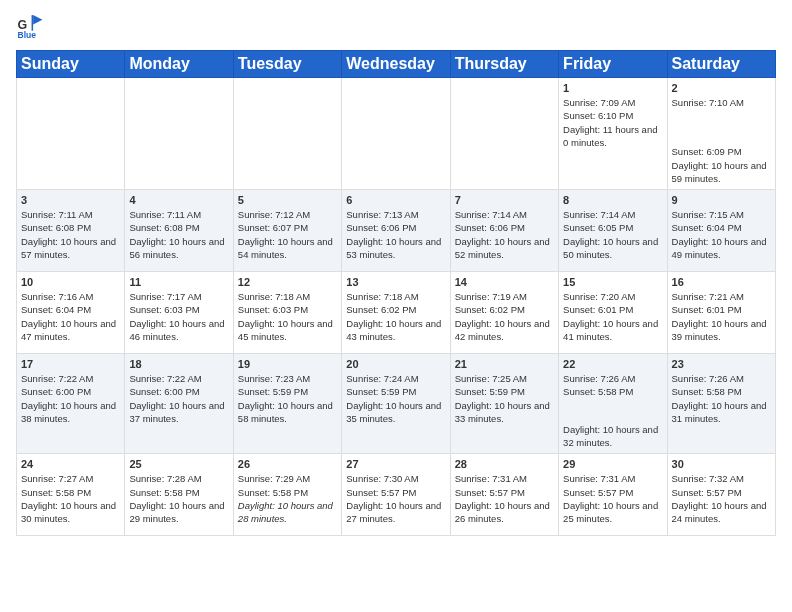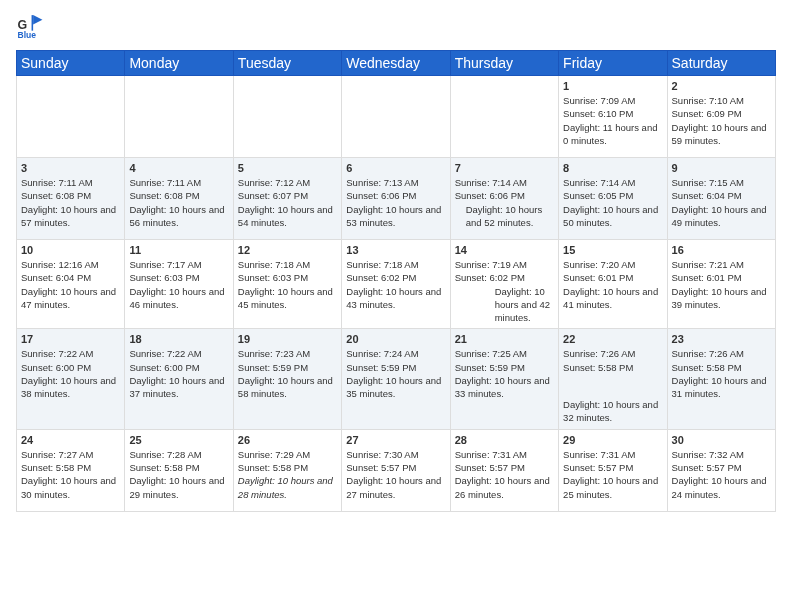--- a/index.html
+++ b/index.html
@@ -57,22 +57,22 @@
       color: #555;
     }
     table {
       width: 100%;
       border-collapse: collapse;
       table-layout: fixed;
     }
     thead th {
       background: #2266cc;
       color: #fff;
-      font-size: 14px;
-      font-weight: normal;
+      font-size: 16px;
+      font-weight: bold;
       padding: 4px 4px;
       text-align: left;
       border: 1px solid #1a55bb;
     }
     tbody td {
       vertical-align: top;
       font-size: 9.5px;
       color: #333;
       padding: 4px 4px 4px 4px;
       border: 1px solid #ddd;
@@ -142,21 +142,21 @@
           <td class="empty-cell"></td>
           <td>
             <span class="day-num">1</span>
             <span style="display: block; line-height: 1.4;">Sunrise: 7:09 AM</span>
             <span style="display: block; line-height: 1.4;">Sunset: 6:10 PM</span>
             <span style="display: block; line-height: 1.4;">Daylight: 11 hours and 0 minutes.</span>
           </td>
           <td>
             <span class="day-num">2</span>
             <span style="display: block; line-height: 1.4;">Sunrise: 7:10 AM</span>
-            <span style="display: block; line-height: 1.4;">Sunset: 6:09 PM</span>
+            <span style="display: block; line-height: 1.4; margin-top: 36px;">Sunset: 6:09 PM</span>
             <span style="display: block; line-height: 1.4;">Daylight: 10 hours and 59 minutes.</span>
           </td>
         </tr>
         <tr>
           <td>
             <span class="day-num">3</span>
             <span style="display: block; line-height: 1.4;">Sunrise: 7:11 AM</span>
             <span style="display: block; line-height: 1.4;">Sunset: 6:08 PM</span>
             <span style="display: block; line-height: 1.4;">Daylight: 10 hours and 57 minutes.</span>
           </td>
@@ -175,39 +175,39 @@
           <td>
             <span class="day-num">6</span>
             <span style="display: block; line-height: 1.4;">Sunrise: 7:13 AM</span>
             <span style="display: block; line-height: 1.4;">Sunset: 6:06 PM</span>
             <span style="display: block; line-height: 1.4;">Daylight: 10 hours and 53 minutes.</span>
           </td>
           <td>
             <span class="day-num">7</span>
             <span style="display: block; line-height: 1.4;">Sunrise: 7:14 AM</span>
             <span style="display: block; line-height: 1.4;">Sunset: 6:06 PM</span>
-            <span style="display: block; line-height: 1.4; margin-left: 11px;">Daylight: 10 hours and 52 minutes.</span>
+            <span style="display: block; line-height: 1.4;">Daylight: 10 hours and 52 minutes.</span>
           </td>
           <td>
             <span class="day-num">8</span>
             <span style="display: block; line-height: 1.4;">Sunrise: 7:14 AM</span>
             <span style="display: block; line-height: 1.4;">Sunset: 6:05 PM</span>
             <span style="display: block; line-height: 1.4;">Daylight: 10 hours and 50 minutes.</span>
           </td>
           <td>
             <span class="day-num">9</span>
             <span style="display: block; line-height: 1.4;">Sunrise: 7:15 AM</span>
             <span style="display: block; line-height: 1.4;">Sunset: 6:04 PM</span>
             <span style="display: block; line-height: 1.4;">Daylight: 10 hours and 49 minutes.</span>
           </td>
         </tr>
         <tr>
           <td>
             <span class="day-num">10</span>
-            <span style="display: block; line-height: 1.4;">Sunrise: 12:16 AM</span>
+            <span style="display: block; line-height: 1.4;">Sunrise: 7:16 AM</span>
             <span style="display: block; line-height: 1.4;">Sunset: 6:04 PM</span>
             <span style="display: block; line-height: 1.4;">Daylight: 10 hours and 47 minutes.</span>
           </td>
           <td>
             <span class="day-num">11</span>
             <span style="display: block; line-height: 1.4;">Sunrise: 7:17 AM</span>
             <span style="display: block; line-height: 1.4;">Sunset: 6:03 PM</span>
             <span style="display: block; line-height: 1.4;">Daylight: 10 hours and 46 minutes.</span>
           </td>
           <td>
@@ -219,21 +219,21 @@
           <td>
             <span class="day-num">13</span>
             <span style="display: block; line-height: 1.4;">Sunrise: 7:18 AM</span>
             <span style="display: block; line-height: 1.4;">Sunset: 6:02 PM</span>
             <span style="display: block; line-height: 1.4;">Daylight: 10 hours and 43 minutes.</span>
           </td>
           <td>
             <span class="day-num">14</span>
             <span style="display: block; line-height: 1.4;">Sunrise: 7:19 AM</span>
             <span style="display: block; line-height: 1.4;">Sunset: 6:02 PM</span>
-            <span style="display: block; line-height: 1.4; margin-left: 40px;">Daylight: 10 hours and 42 minutes.</span>
+            <span style="display: block; line-height: 1.4;">Daylight: 10 hours and 42 minutes.</span>
           </td>
           <td>
             <span class="day-num">15</span>
             <span style="display: block; line-height: 1.4;">Sunrise: 7:20 AM</span>
             <span style="display: block; line-height: 1.4;">Sunset: 6:01 PM</span>
             <span style="display: block; line-height: 1.4;">Daylight: 10 hours and 41 minutes.</span>
           </td>
           <td>
             <span class="day-num">16</span>
             <span style="display: block; line-height: 1.4;">Sunrise: 7:21 AM</span>

